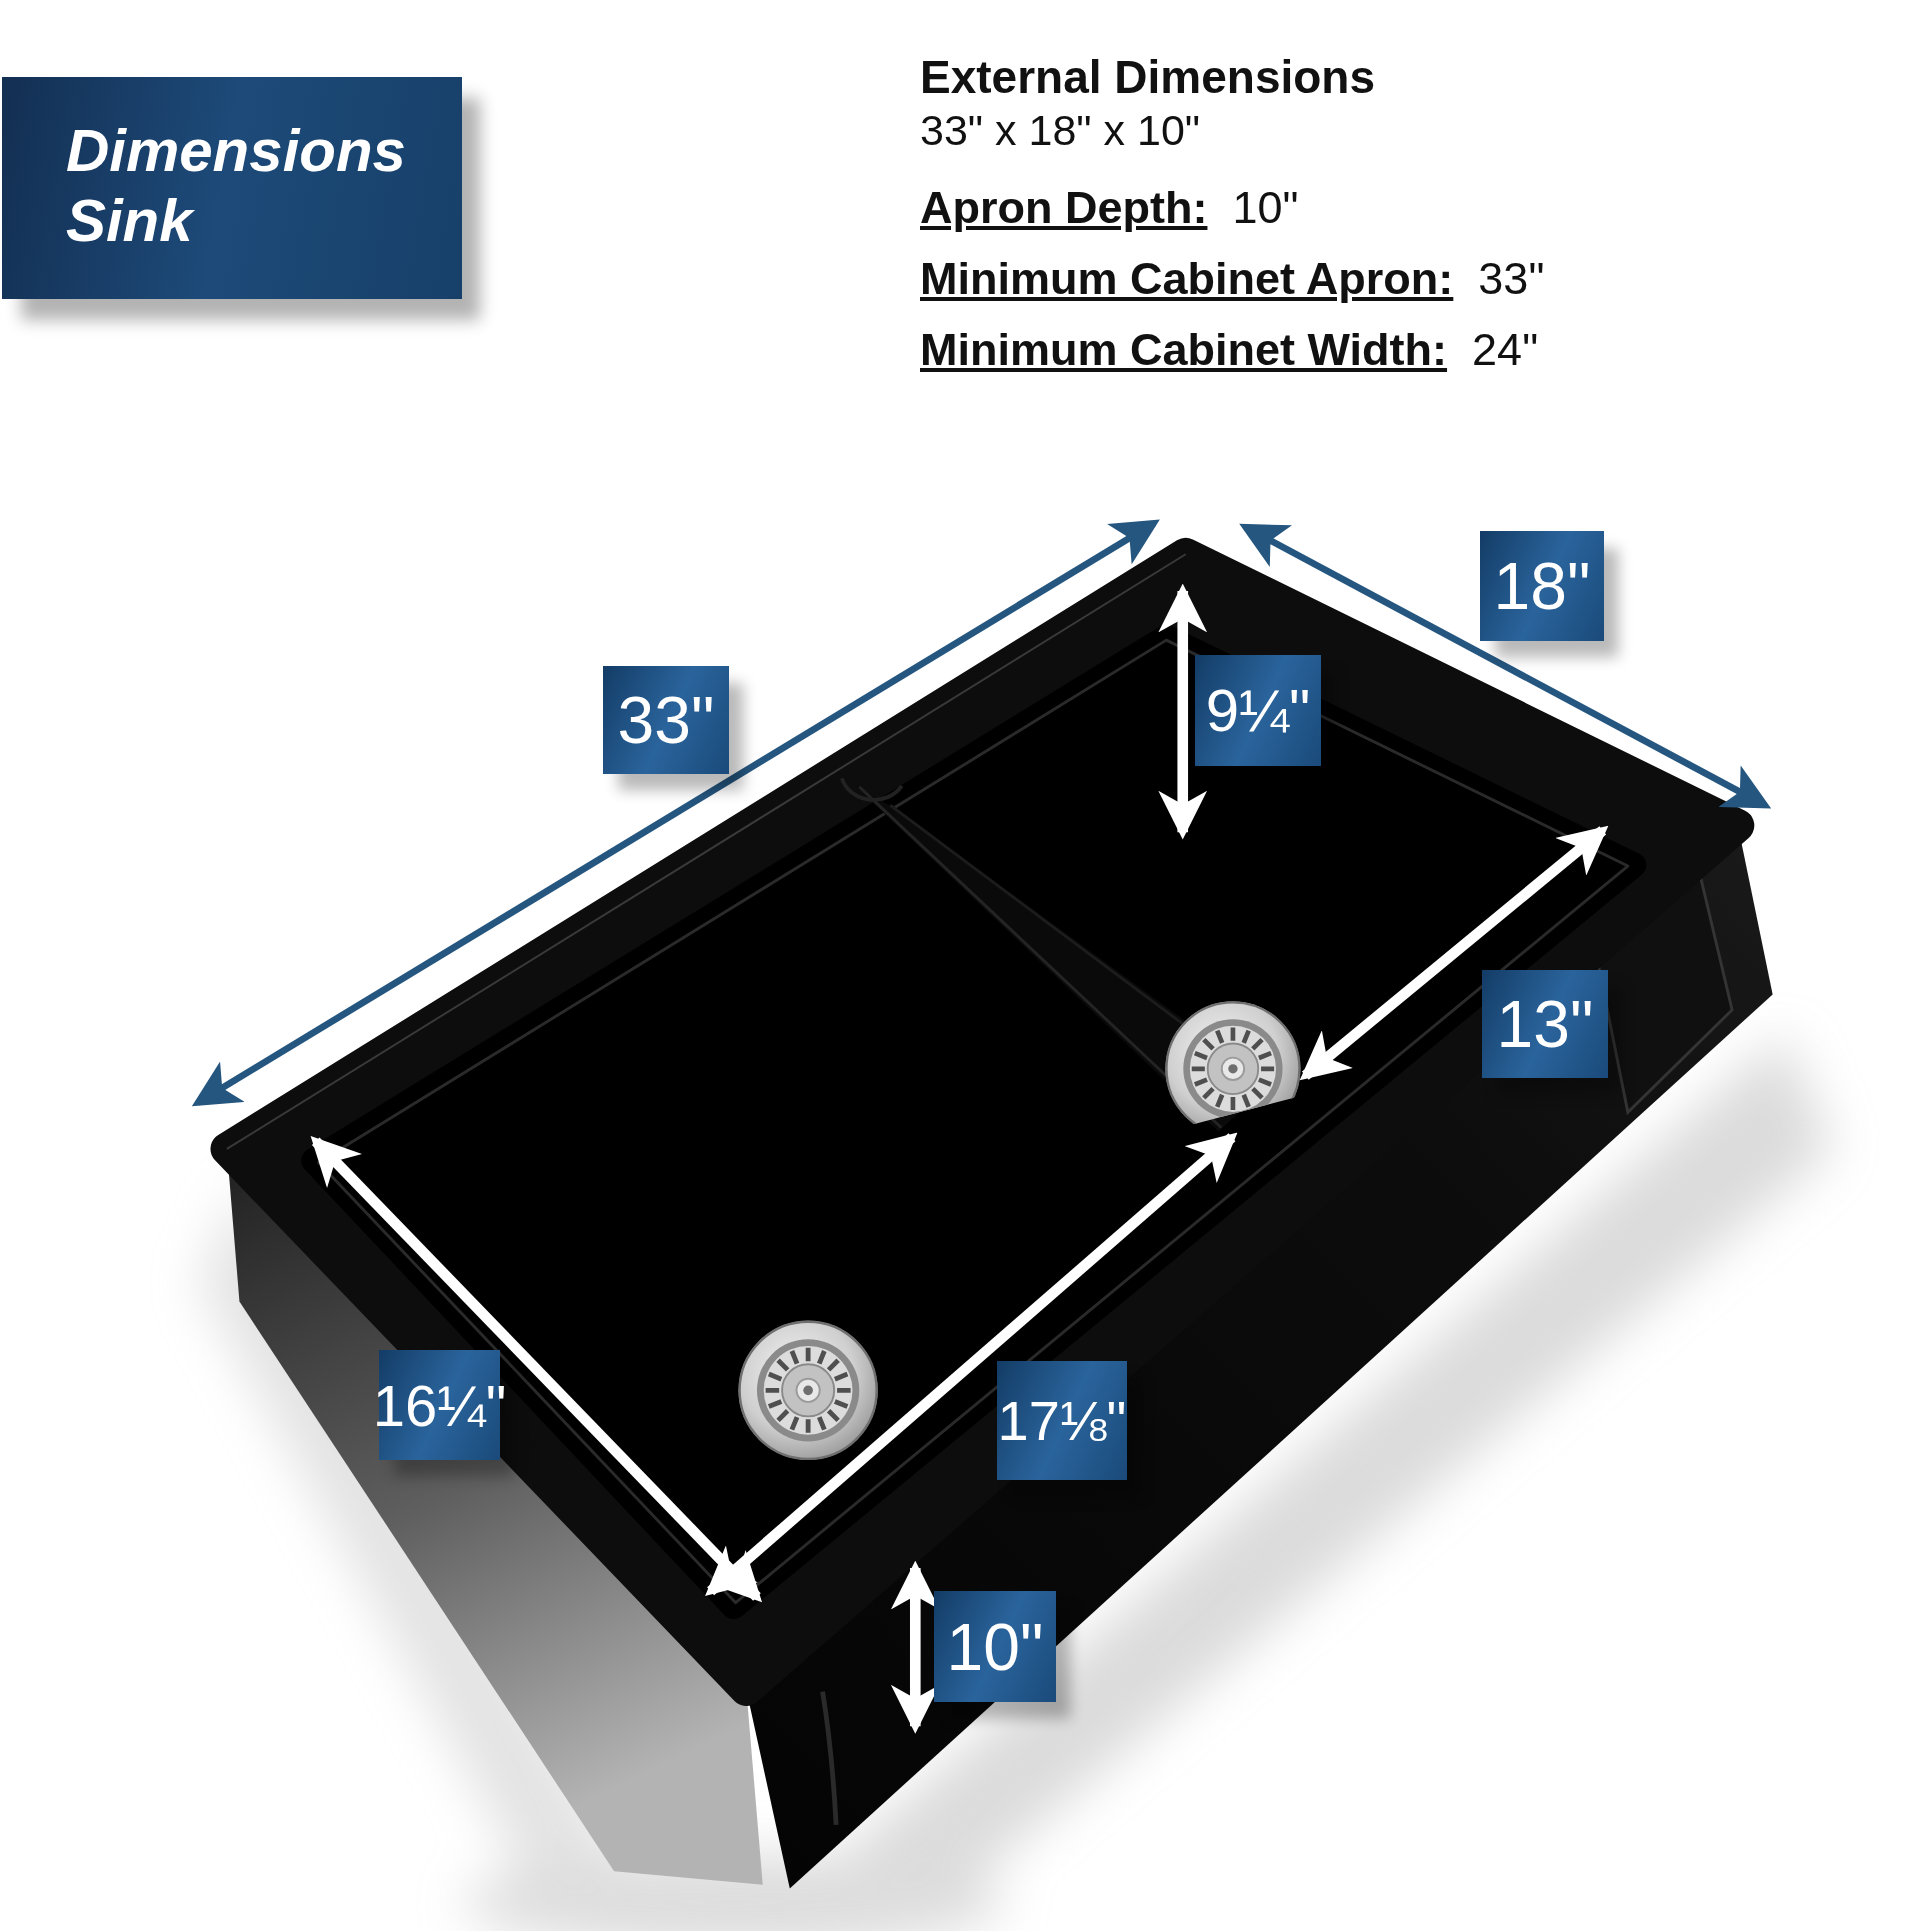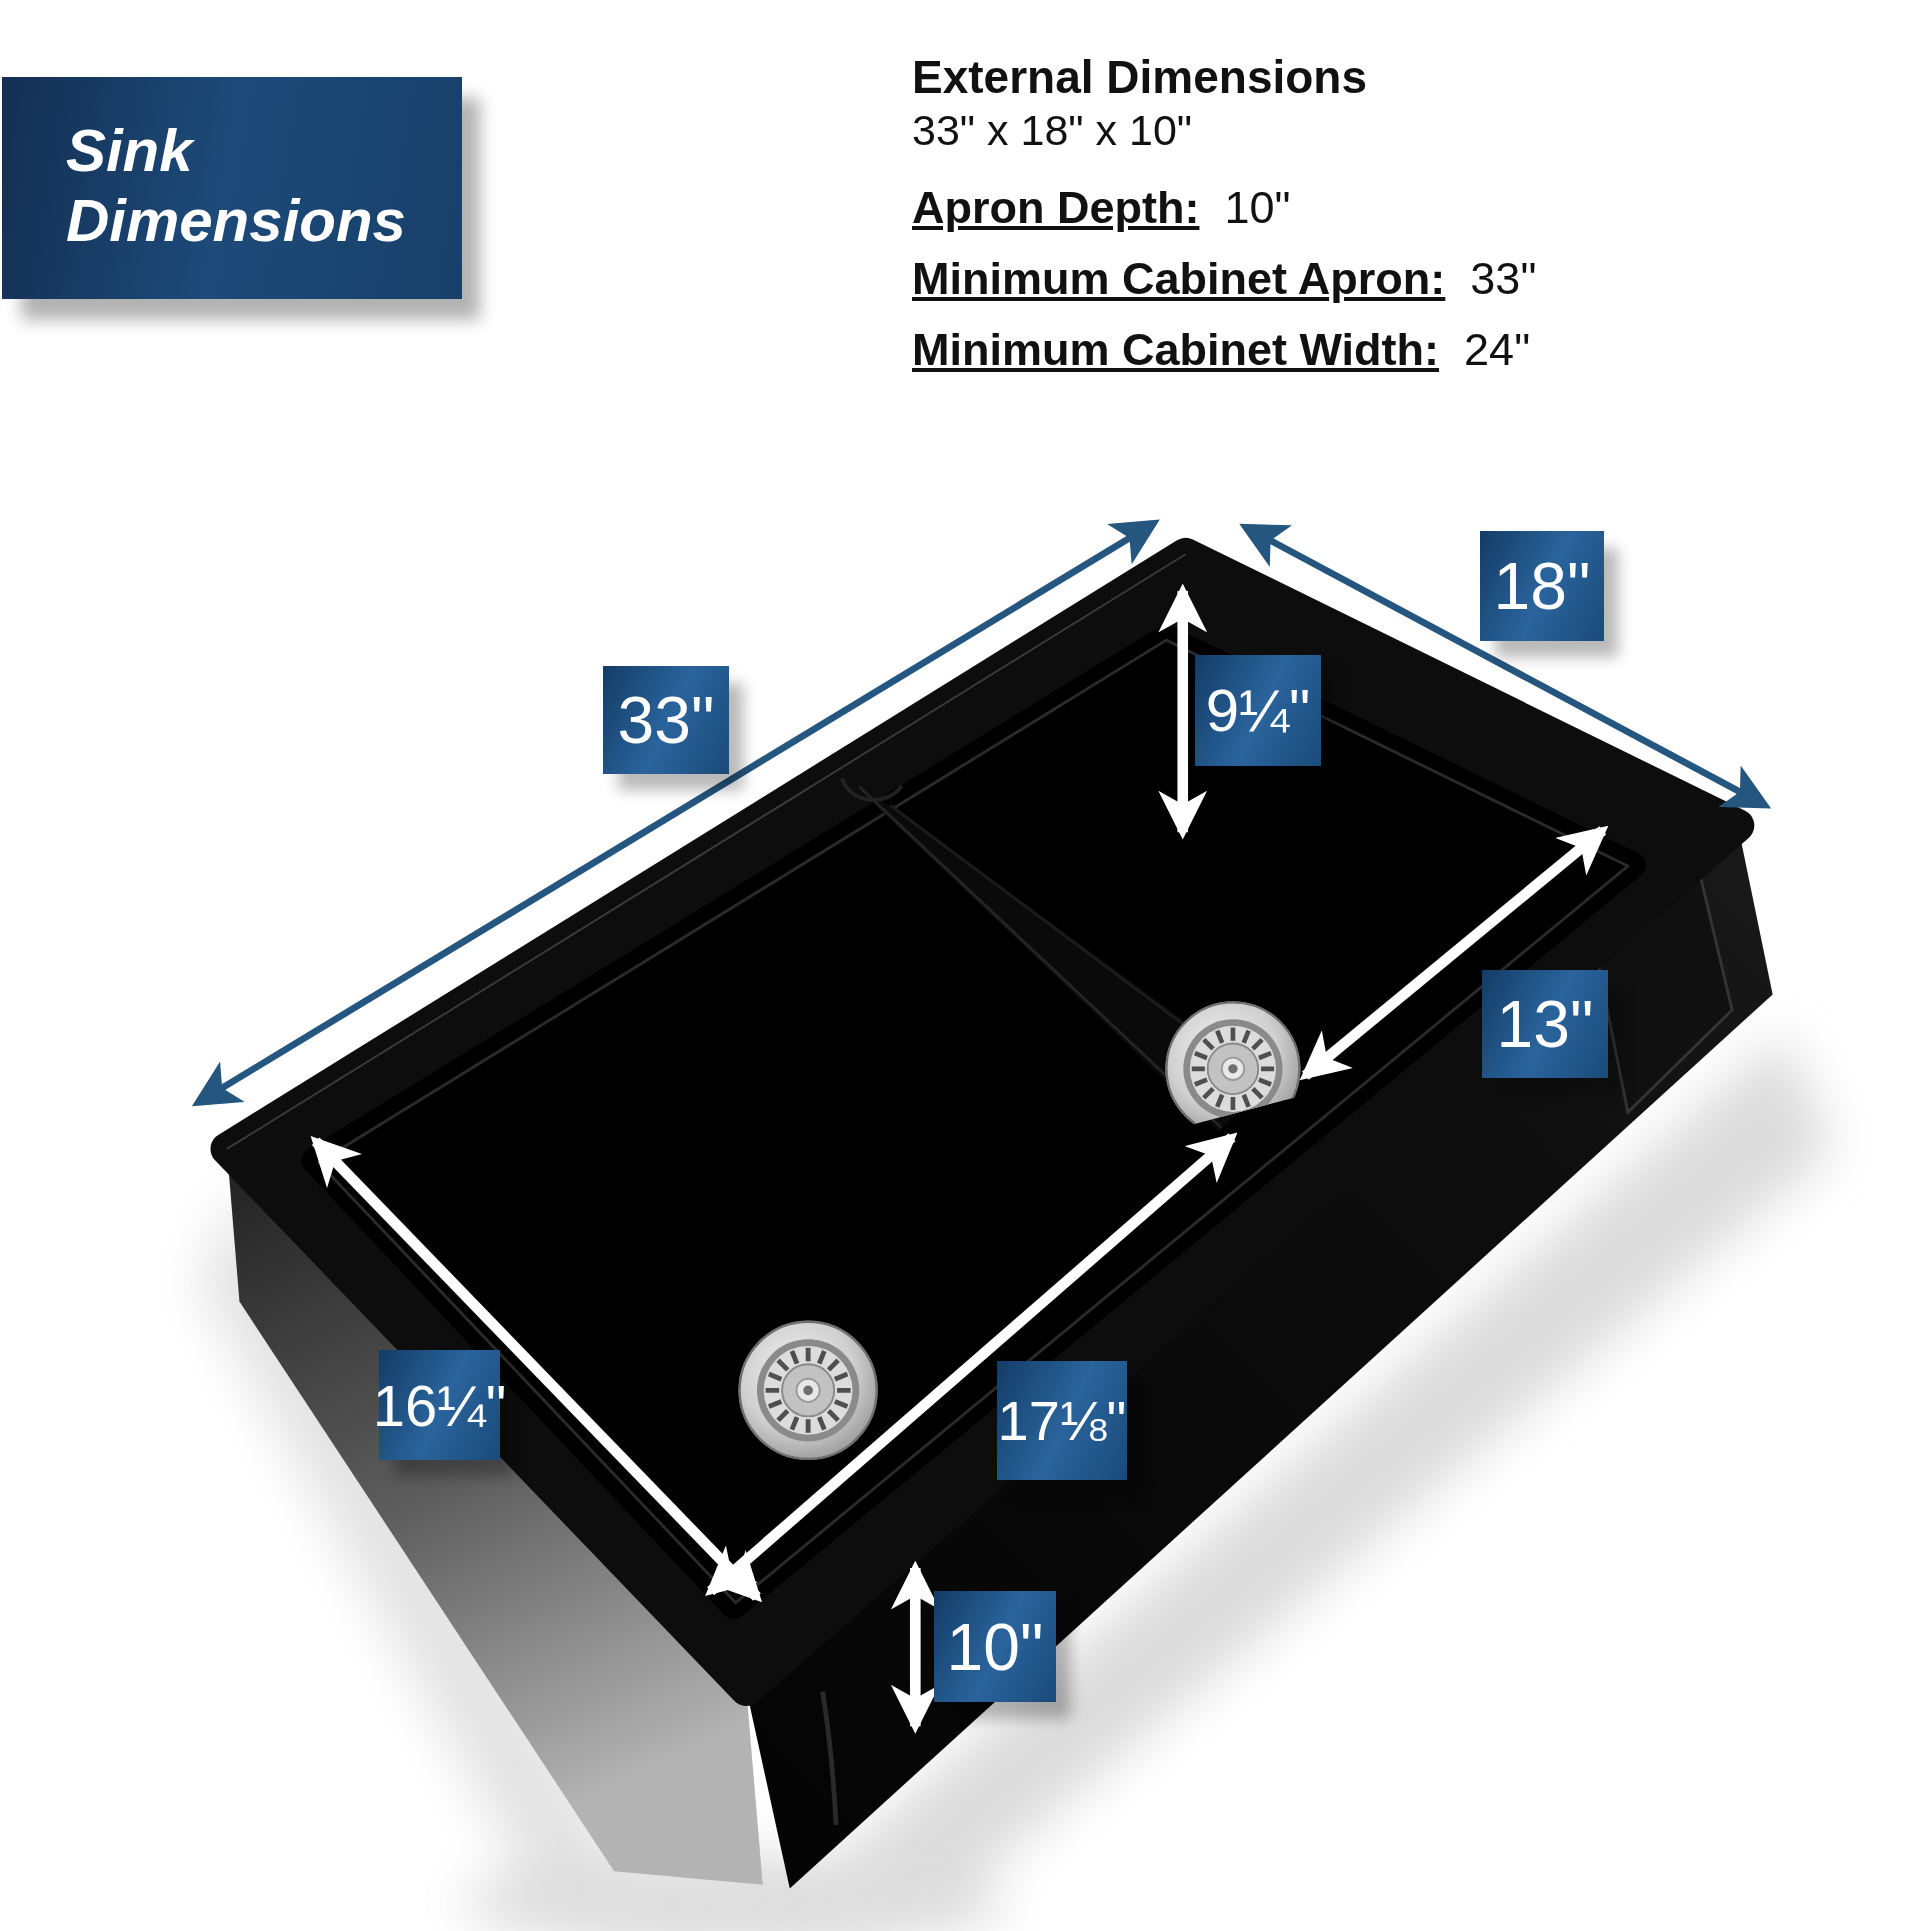--- a/index.html
+++ b/index.html
@@ -12,21 +12,21 @@
     position:absolute;left:1.9px;top:77px;width:460px;height:222px;
     background:linear-gradient(100deg,#132f52 0%,#1d4a79 48%,#174069 100%);
     box-shadow:19.3px 21px 15.4px rgba(0,0,0,0.30);
     color:#ffffff;font-weight:bold;font-style:italic;
     font-size:60px;line-height:1.16;
     padding-left:64px;padding-top:39px;box-sizing:border-box;
   }
 
   
   .specs{position:absolute;left:912px;top:0;color:#111;}
-  .spec-line{position:absolute;left:0;white-space:nowrap;text-align:right;}
+  .spec-line{position:absolute;left:8px;white-space:nowrap;text-align:right;}
   .spec-heading{top:50px;font-size:46px;font-weight:bold;}
   .spec-size{top:106px;font-size:43px;font-weight:normal;}
   .spec-row{font-size:45px;}
   .spec-row .lbl{font-weight:bold;text-decoration:underline;}
   .spec-row .val{font-weight:normal;}
   .row-0{top:182px;}
   .row-1{top:253px;}
   .row-2{top:324px;}
 
   
@@ -128,22 +128,22 @@
     <line x1="1290" y1="546" x2="1828" y2="834" stroke="#25567f" stroke-width="7" marker-start="url(#ab)" marker-end="url(#ab)"></line>
 
     <line x1="1225" y1="612" x2="1225" y2="862" stroke="#ffffff" stroke-width="11" marker-start="url(#aw)" marker-end="url(#aw)"></line>
     <line x1="1352" y1="1114" x2="1660" y2="860" stroke="#ffffff" stroke-width="11" marker-start="url(#aw)" marker-end="url(#aw)"></line>
     <line x1="1276" y1="1178" x2="736" y2="1648" stroke="#ffffff" stroke-width="11" marker-start="url(#aw)" marker-end="url(#aw)"></line>
     <line x1="327" y1="1182" x2="784" y2="1654" stroke="#ffffff" stroke-width="11" marker-start="url(#aw)" marker-end="url(#aw)"></line>
     <line x1="948" y1="1624" x2="948" y2="1788" stroke="#ffffff" stroke-width="11" marker-start="url(#aw)" marker-end="url(#aw)"></line>
   </svg>
 
   <div class="title-box">
+    <div>Dimensions</div>
     <div>Sink</div>
-    <div>Dimensions</div>
   </div>
 
   <div class="specs">
     <div class="spec-line spec-heading">External Dimensions</div>
     <div class="spec-line spec-size">33" x 18" x 10"</div>
     <div class="spec-line spec-row row-0">
       <span class="lbl">Apron Depth:</span>
       <span class="val">&nbsp;</span><span class="val">10"</span>
     </div>
     <div class="spec-line spec-row row-1">

